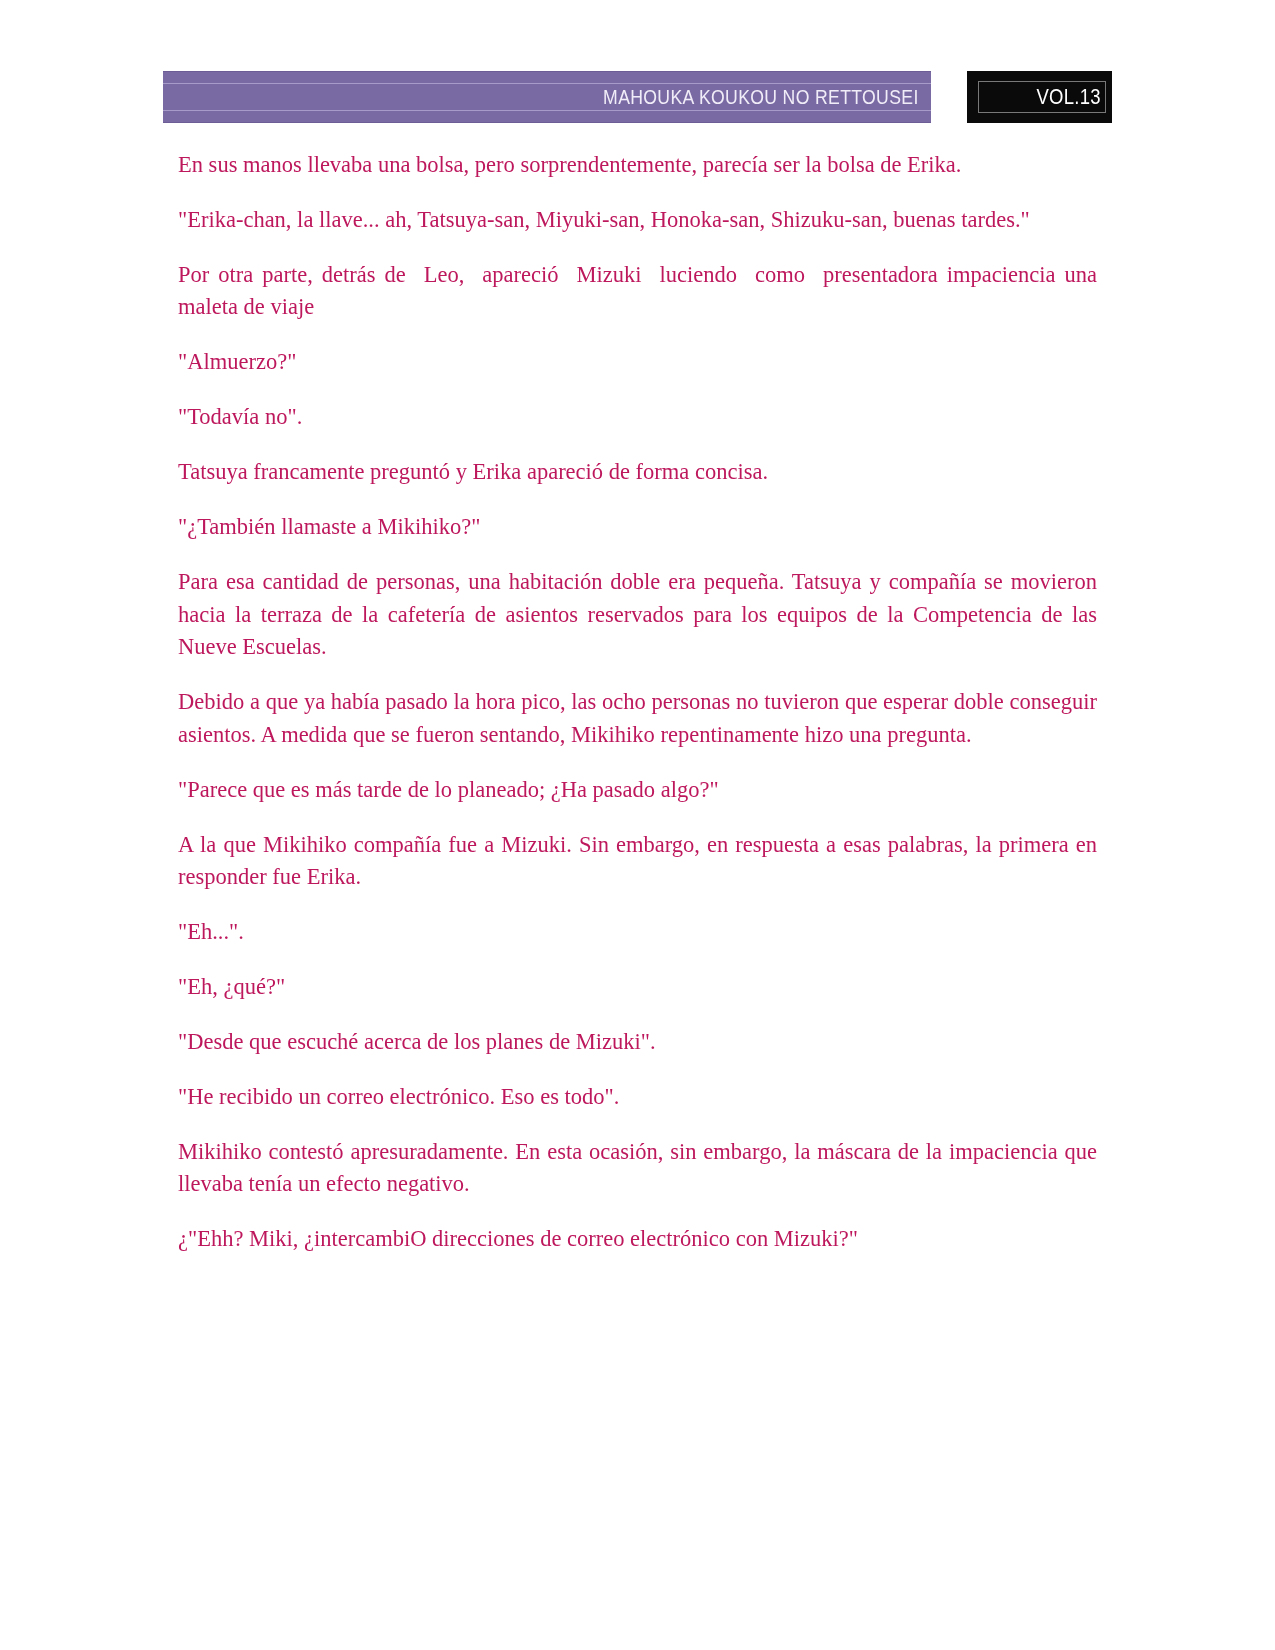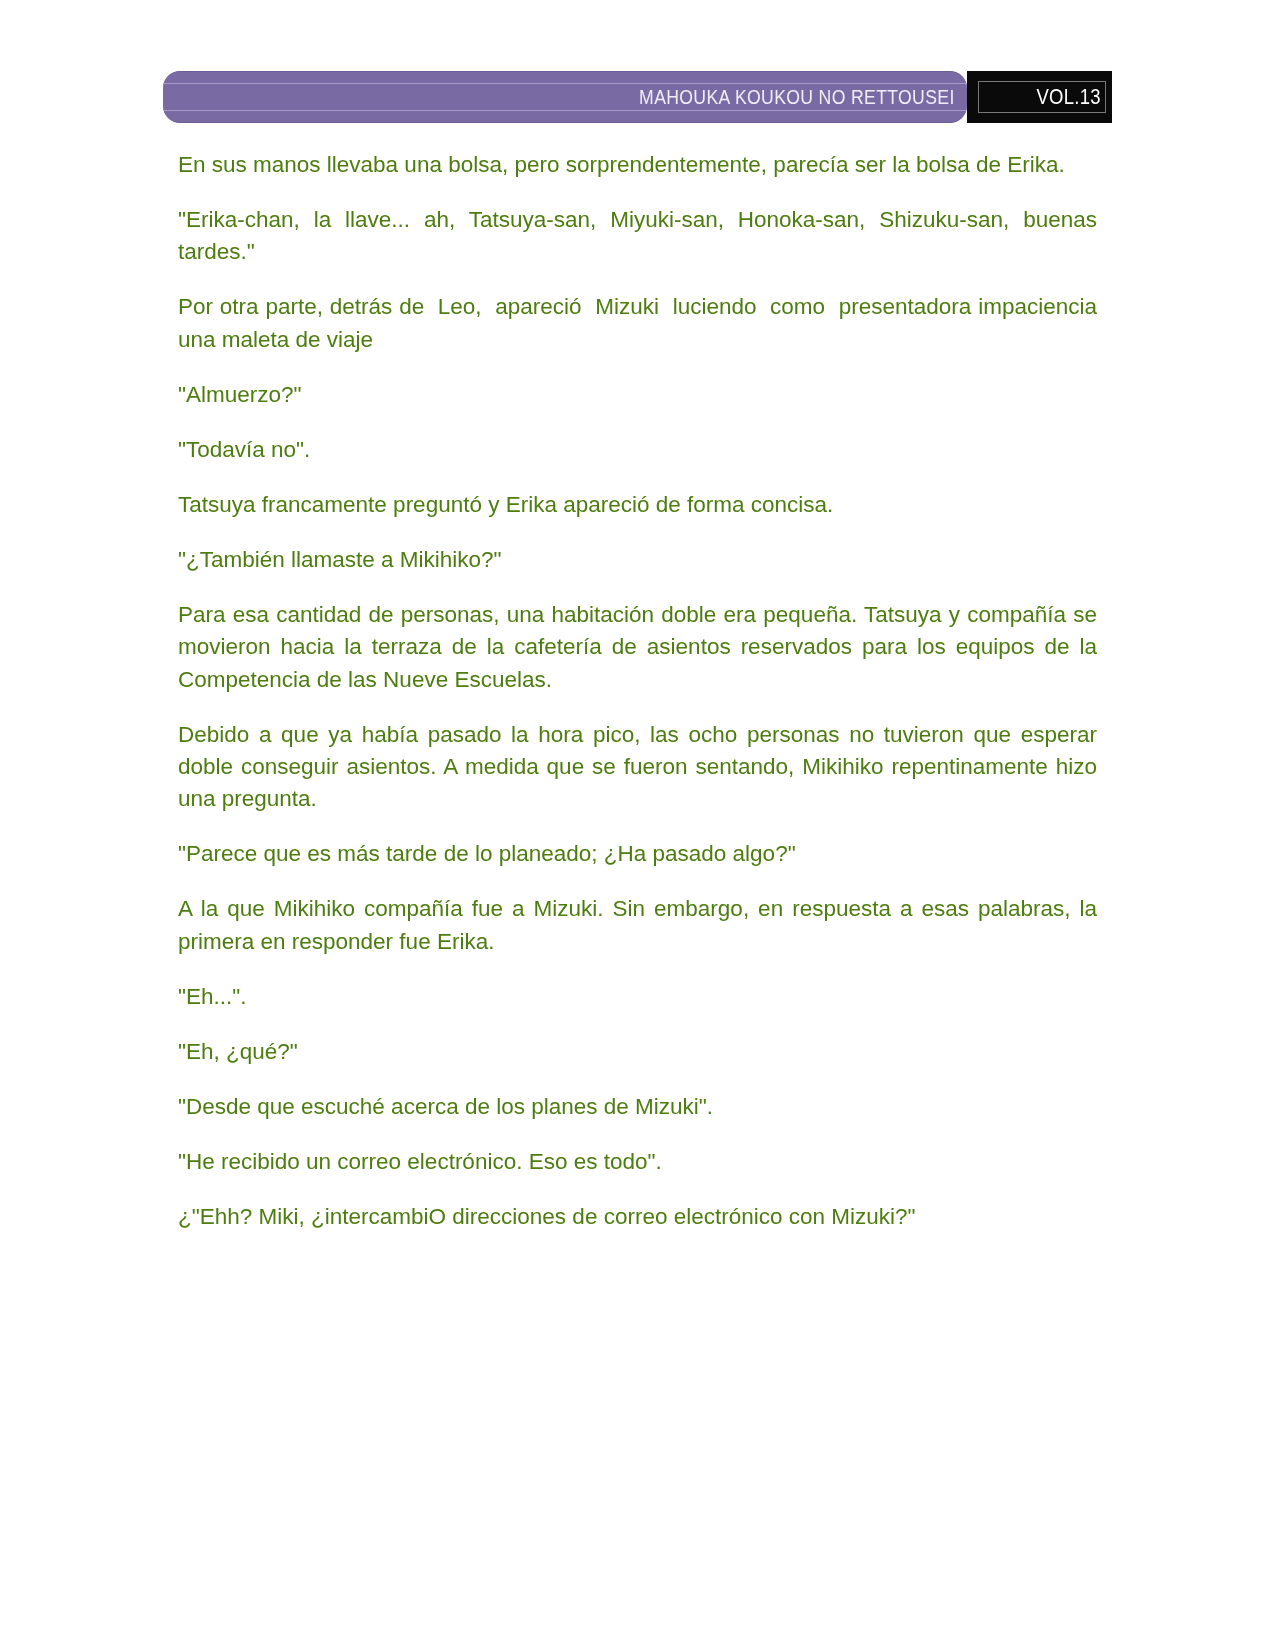--- a/index.html
+++ b/index.html
@@ -50,20 +50,21 @@
     letter-spacing: 0.4px;
     white-space: nowrap;
     transform: scaleX(0.84);
     transform-origin: right center;
   }
   .header-vol {
     width: 145px;
     flex: 0 0 auto;
     position: relative;
     box-sizing: border-box;
+    margin-left: 36px;
   }
   .header-vol-inner {
     position: absolute;
     left: 11px;
     right: 6px;
     top: 10px;
     bottom: 10px;
     border: 1px solid #787878;
     display: flex;
     align-items: center;
@@ -77,37 +78,38 @@
     transform: scaleX(0.86);
     transform-origin: right center;
   }
 
   
   .content {
     position: absolute;
     left: 178px;
     top: 149px;
     width: 919px;
-    color: #4d7c0f;
+    color: #be185d;
     font-size: 22.5px;
     line-height: 32.4px;
     text-align: justify;
+    font-family: Liberation Serif, serif;
   }
   .content p {
     margin: 0 0 22.6px 0;
     white-space: pre-wrap;
   }
 </style>
 </head>
 <body>
 
 <div class="page">
 
   <div class="header-bar">
-    <div class="header-purple" style="background-color: rgb(122, 106, 164); border-radius: 17px;">
+    <div class="header-purple" style="background-color: rgb(122, 106, 164);">
       <div class="header-purple-inner">
         <span class="header-title" style="color: rgb(241, 237, 248);">MAHOUKA KOUKOU NO RETTOUSEI</span>
       </div>
     </div>
     <div class="header-vol" style="background-color: rgb(10, 10, 10);">
       <div class="header-vol-inner" style="border-color: rgb(120, 120, 120);">
         <span class="vol-label" style="color: rgb(255, 255, 255);">VOL.13</span>
       </div>
     </div>
   </div>
@@ -121,16 +123,17 @@
     <p>Tatsuya francamente preguntó y Erika apareció de forma concisa.</p>
     <p>"¿También llamaste a Mikihiko?"</p>
     <p>Para esa cantidad de personas, una habitación doble era pequeña. Tatsuya y compañía se movieron hacia la terraza de la cafetería de asientos reservados para los equipos de la Competencia de las Nueve Escuelas.</p>
     <p>Debido a que ya había pasado la hora pico, las ocho personas no tuvieron que esperar doble conseguir asientos. A medida que se fueron sentando, Mikihiko repentinamente hizo una pregunta.</p>
     <p>"Parece que es más tarde de lo planeado; ¿Ha pasado algo?"</p>
     <p>A la que Mikihiko compañía fue a Mizuki. Sin embargo, en respuesta a esas palabras, la primera en responder fue Erika.</p>
     <p>"Eh...".</p>
     <p>"Eh, ¿qué?"</p>
     <p>"Desde que escuché acerca de los planes de Mizuki".</p>
     <p>"He recibido un correo electrónico. Eso es todo".</p>
+    <p>Mikihiko contestó apresuradamente. En esta ocasión, sin embargo, la máscara de la impaciencia que llevaba tenía un efecto negativo.</p>
     <p>¿"Ehh? Miki, ¿intercambiO direcciones de correo electrónico con Mizuki?"</p>
   </div>
 
 </div>
 
 </body></html>

